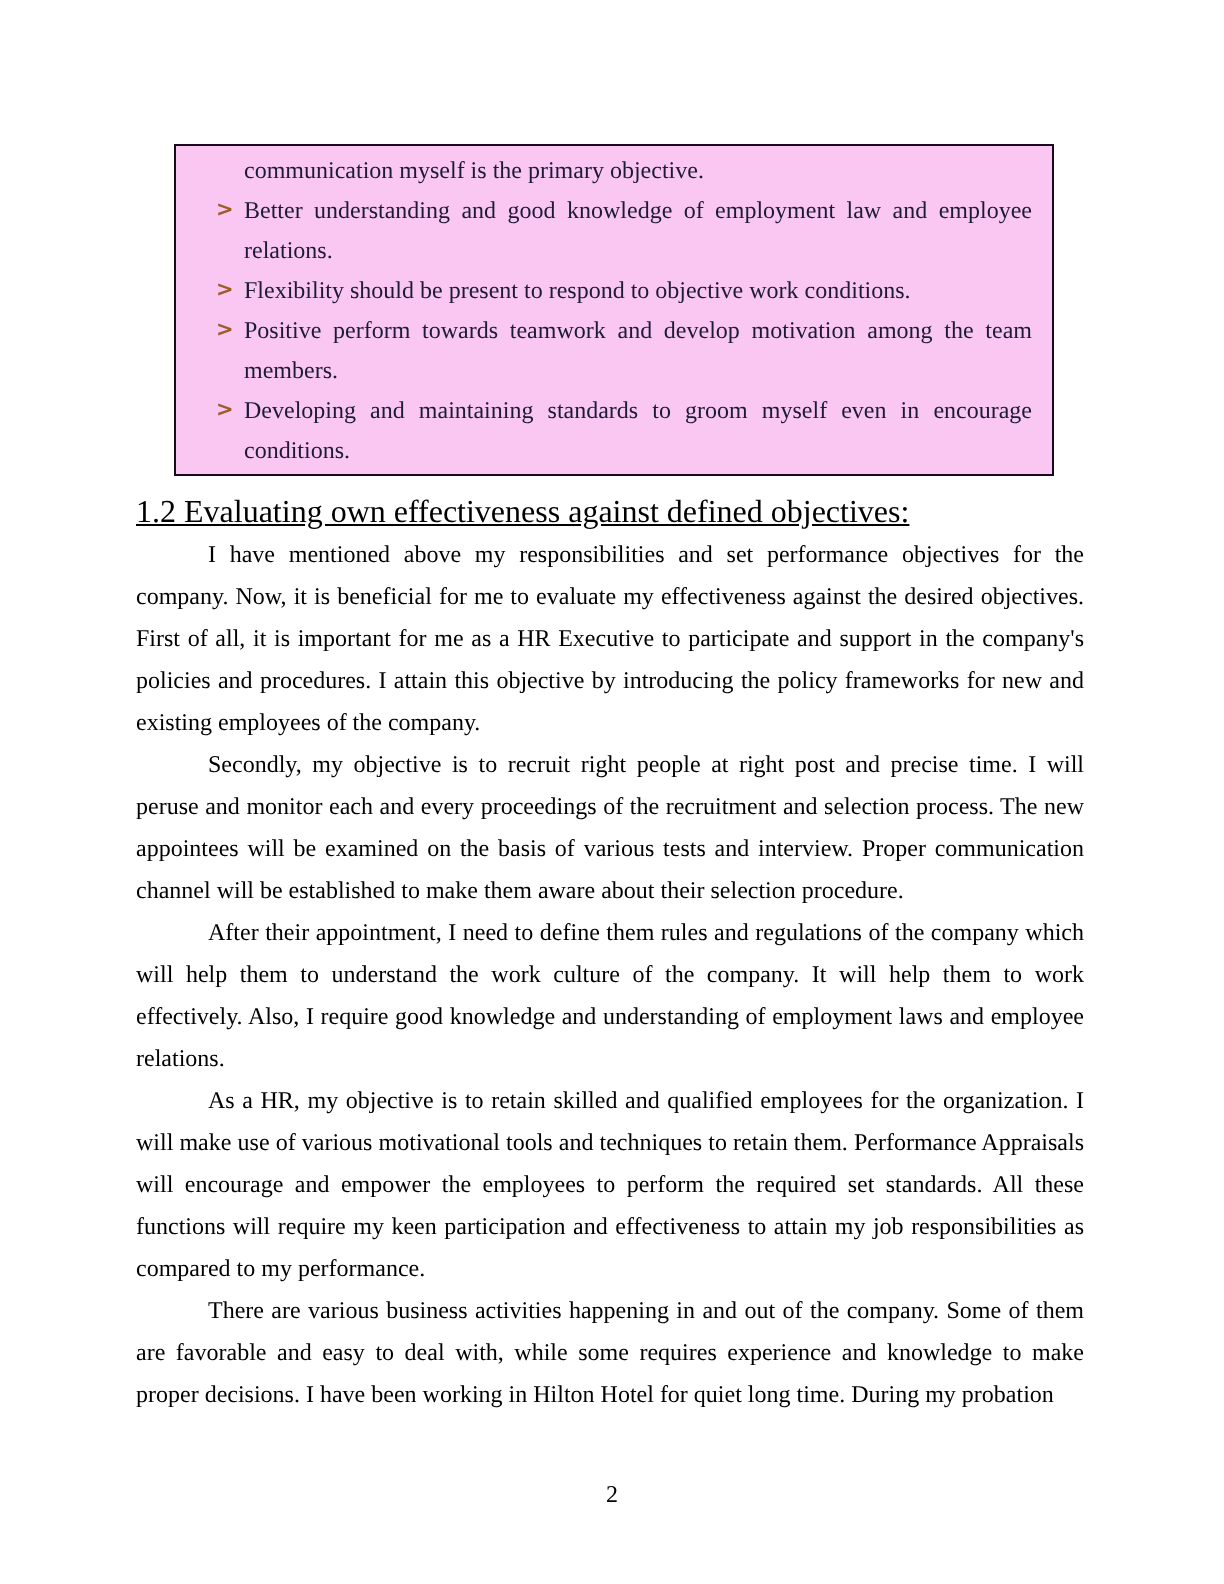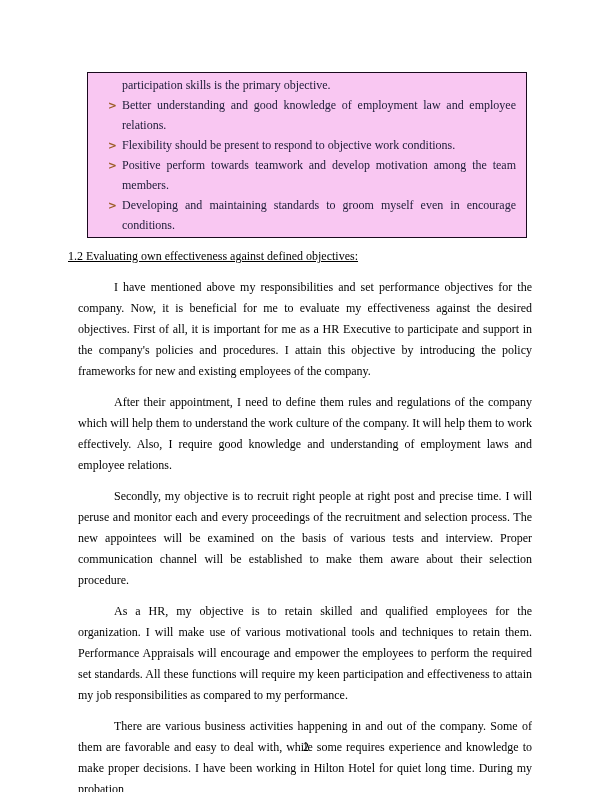--- a/index.html
+++ b/index.html
@@ -48,31 +48,31 @@
   }
   .box-line .box-text {
     flex: 1 1 auto;
     text-align: justify;
   }
   .box-line.intro {
     padding-left: 14px;
   }
   .section-heading {
     margin: 0;
-    font-size: 12px;
+    font-size: 16px;
     font-weight: normal;
     line-height: 21px;
     text-decoration: underline;
     text-align: left;
   }
   .section-heading.first {
     margin-top: 8px;
   }
   .content p.body-para {
-    margin: 10px;
+    margin: 0;
     line-height: 21px;
     text-align: justify;
     text-indent: 36px;
   }
   .page-number {
     position: absolute;
     left: 0;
     right: 0;
     top: 740px;
     text-align: center;
@@ -82,21 +82,21 @@
   }
 </style>
 </head>
 <body>
 
 <div class="page">
   <div class="content">
 
     <div class="highlight-box">
       <div class="box-line intro">
-        <span class="box-text">participation skills is the primary objective.</span>
+        <span class="box-text">communication myself is the primary objective.</span>
       </div>
       <div class="box-line">
         <span class="bullet">&gt;</span>
         <span class="box-text">Better understanding and good knowledge of employment law and employee relations.</span>
       </div>
       <div class="box-line">
         <span class="bullet">&gt;</span>
         <span class="box-text">Flexibility should be present to respond to objective work conditions.</span>
       </div>
       <div class="box-line">
@@ -104,22 +104,22 @@
         <span class="box-text">Positive perform towards teamwork and develop motivation among the team members.</span>
       </div>
       <div class="box-line">
         <span class="bullet">&gt;</span>
         <span class="box-text">Developing and maintaining standards to groom myself even in encourage conditions.</span>
       </div>
     </div>
 
     <h2 class="section-heading first">1.2 Evaluating own effectiveness against defined objectives:</h2>
     <p class="body-para">I have mentioned above my responsibilities and set performance objectives for the company. Now, it is beneficial for me to evaluate my effectiveness against the desired objectives. First of all, it is important for me as a HR Executive to participate and support in the company's policies and procedures. I attain this objective by introducing the policy frameworks for new and existing employees of the company.</p>
+    <p class="body-para">Secondly, my objective is to recruit right people at right post and precise time. I will peruse and monitor each and every proceedings of the recruitment and selection process. The new appointees will be examined on the basis of various tests and interview. Proper communication channel will be established to make them aware about their selection procedure.</p>
     <p class="body-para">After their appointment, I need to define them rules and regulations of the company which will help them to understand the work culture of the company. It will help them to work effectively. Also, I require good knowledge and understanding of employment laws and employee relations.</p>
-    <p class="body-para">Secondly, my objective is to recruit right people at right post and precise time. I will peruse and monitor each and every proceedings of the recruitment and selection process. The new appointees will be examined on the basis of various tests and interview. Proper communication channel will be established to make them aware about their selection procedure.</p>
     <p class="body-para">As a HR, my objective is to retain skilled and qualified employees for the organization. I will make use of various motivational tools and techniques to retain them. Performance Appraisals will encourage and empower the employees to perform the required set standards. All these functions will require my keen participation and effectiveness to attain my job responsibilities as compared to my performance.</p>
 
     <p class="body-para">There are various business activities happening in and out of the company. Some of them are favorable and easy to deal with, while some requires experience and knowledge to make proper decisions. I have been working in Hilton Hotel for quiet long time. During my probation</p>
 
   </div>
 
   <div class="page-number">2</div>
 </div>
 
 </body></html>

